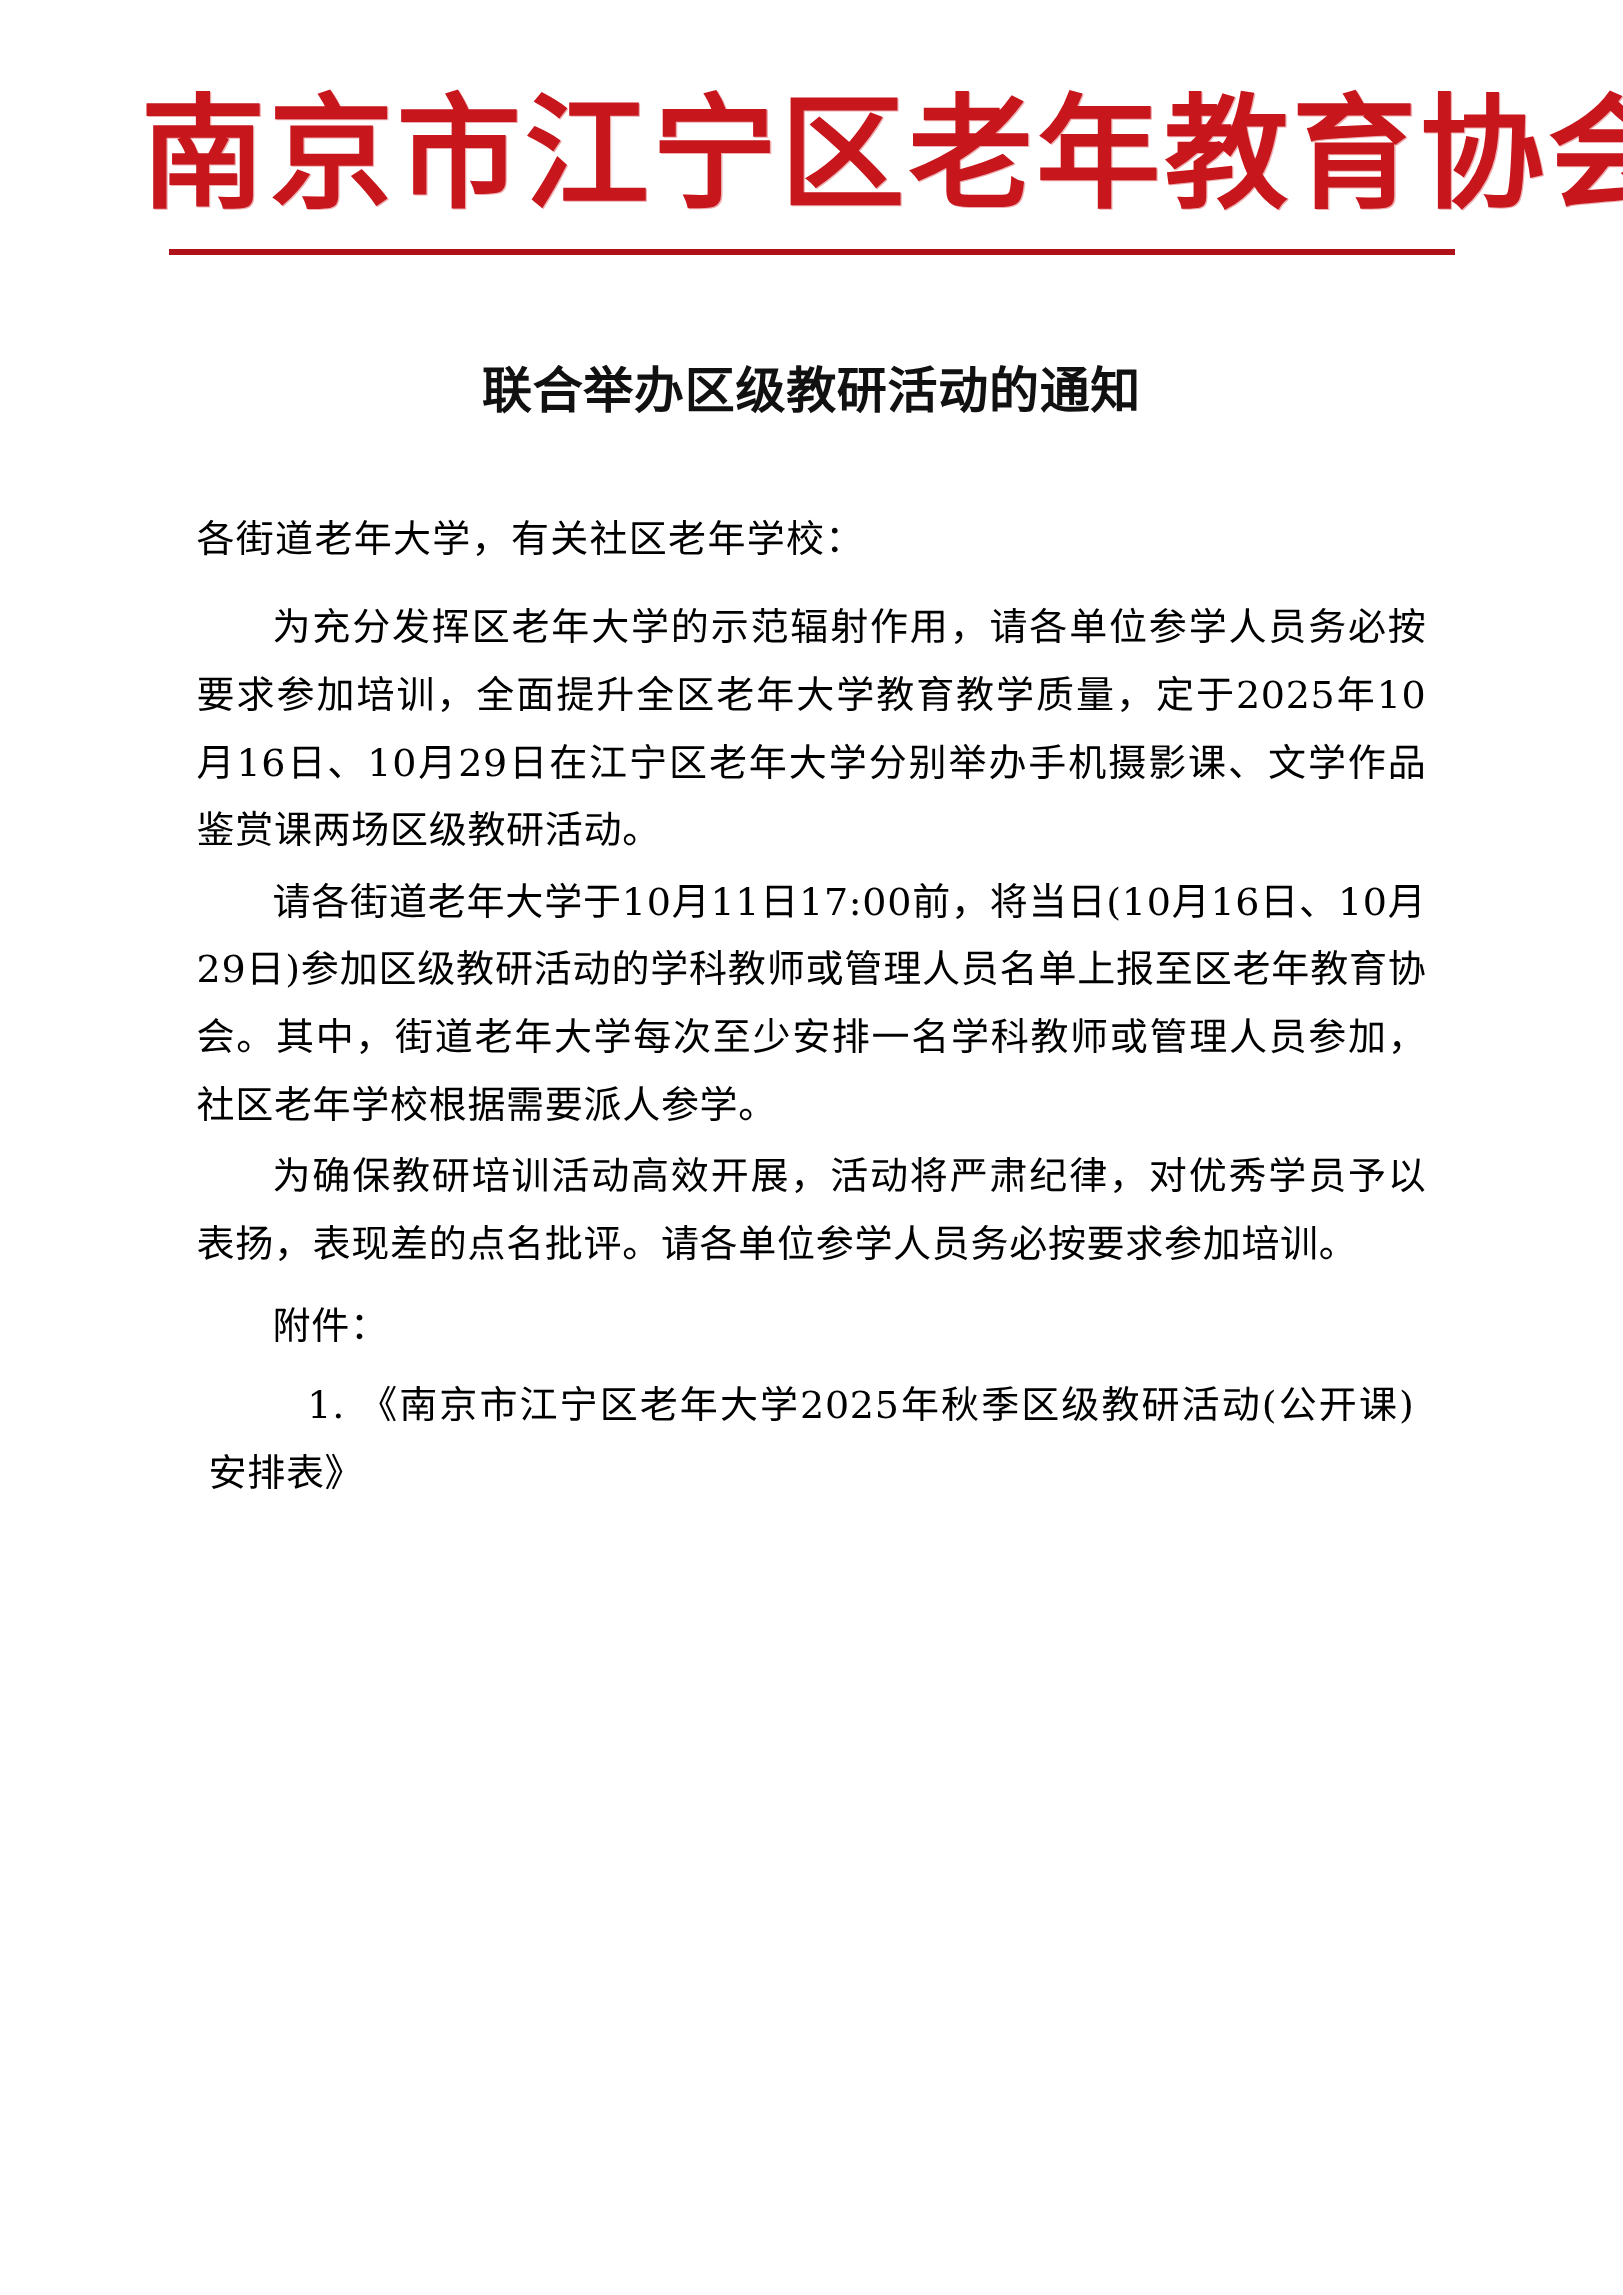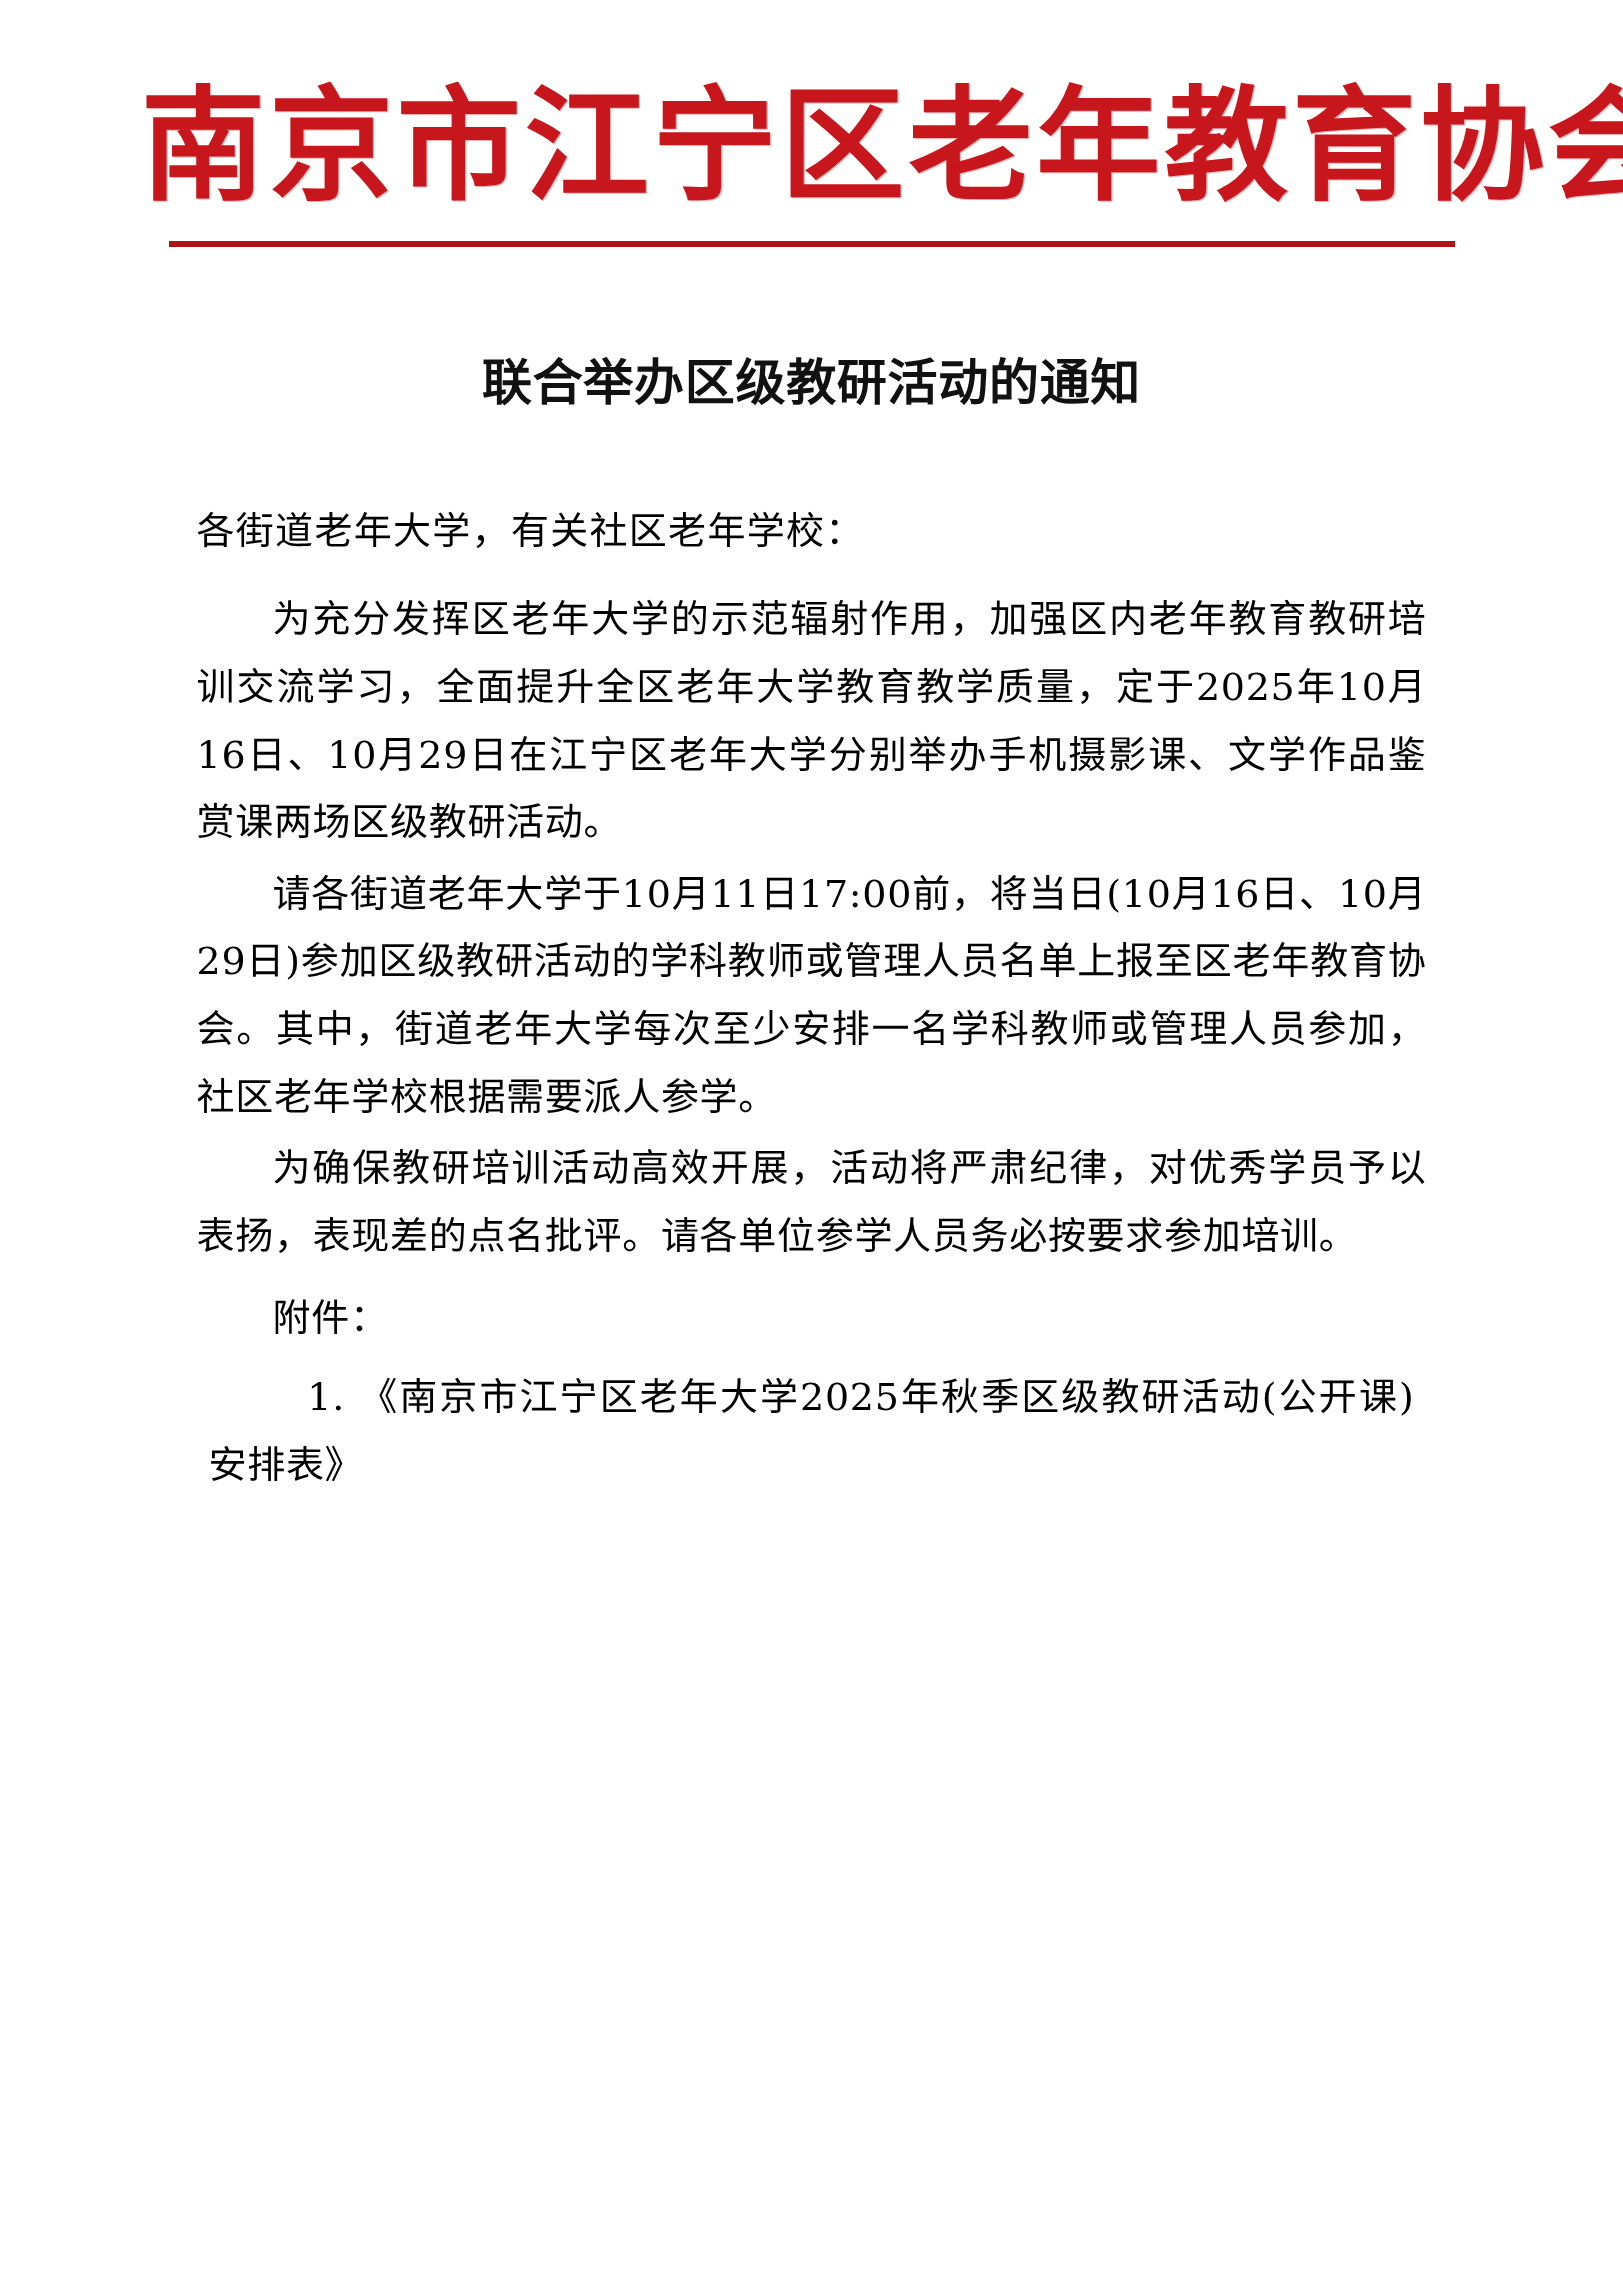--- a/index.html
+++ b/index.html
@@ -22,21 +22,21 @@
     top: 0;
     left: 0;
     width: 1623px;
     height: 2295px;
     box-sizing: border-box;
     padding: 0;
   }
 
   
   .letterhead {
-    margin: 4px auto;
+    margin: 12px auto;
     width: 1341px;
     padding-top: 73px;
     text-align: center;
   }
   .letterhead-title {
     font-family: "DejaVu Serif", "Liberation Serif", serif;
     font-weight: bold;
     color: #c8161d;
     font-size: 124px;
     line-height: 1.12;
@@ -122,21 +122,21 @@
   </div>
 
   <div class="doc-title">
     <span class="line">联合举办区级教研活动的通知</span>
   </div>
 
   <div class="body-wrap">
 
     <div class="salutation">各街道老年大学，有关社区老年学校：</div>
 
-    <p class="para">为充分发挥区老年大学的示范辐射作用，加强区内老年教育教研培训交流学习，全面提升全区老年大学教育教学质量，定于2025年10月16日、10月29日在江宁区老年大学分别举办手机摄影课、文学作品鉴赏课两场区级教研活动。</p>
+    <p class="para">为充分发挥区老年大学的示范辐射作用，请各单位参学人员务必按要求参加培训，全面提升全区老年大学教育教学质量，定于2025年10月16日、10月29日在江宁区老年大学分别举办手机摄影课、文学作品鉴赏课两场区级教研活动。</p>
 
     <p class="para">请各街道老年大学于10月11日17:00前，将当日(10月16日、10月29日)参加区级教研活动的学科教师或管理人员名单上报至区老年教育协会。其中，街道老年大学每次至少安排一名学科教师或管理人员参加，社区老年学校根据需要派人参学。</p>
 
     <p class="para">为确保教研培训活动高效开展，活动将严肃纪律，对优秀学员予以表扬，表现差的点名批评。请各单位参学人员务必按要求参加培训。</p>
 
     <p class="attach-label">附件：</p>
 
     <p class="attach-item first-line">
       <span class="num">1.</span>
       <span>《南京市江宁区老年大学2025年秋季区级教研活动(公开课)安排表》</span>

